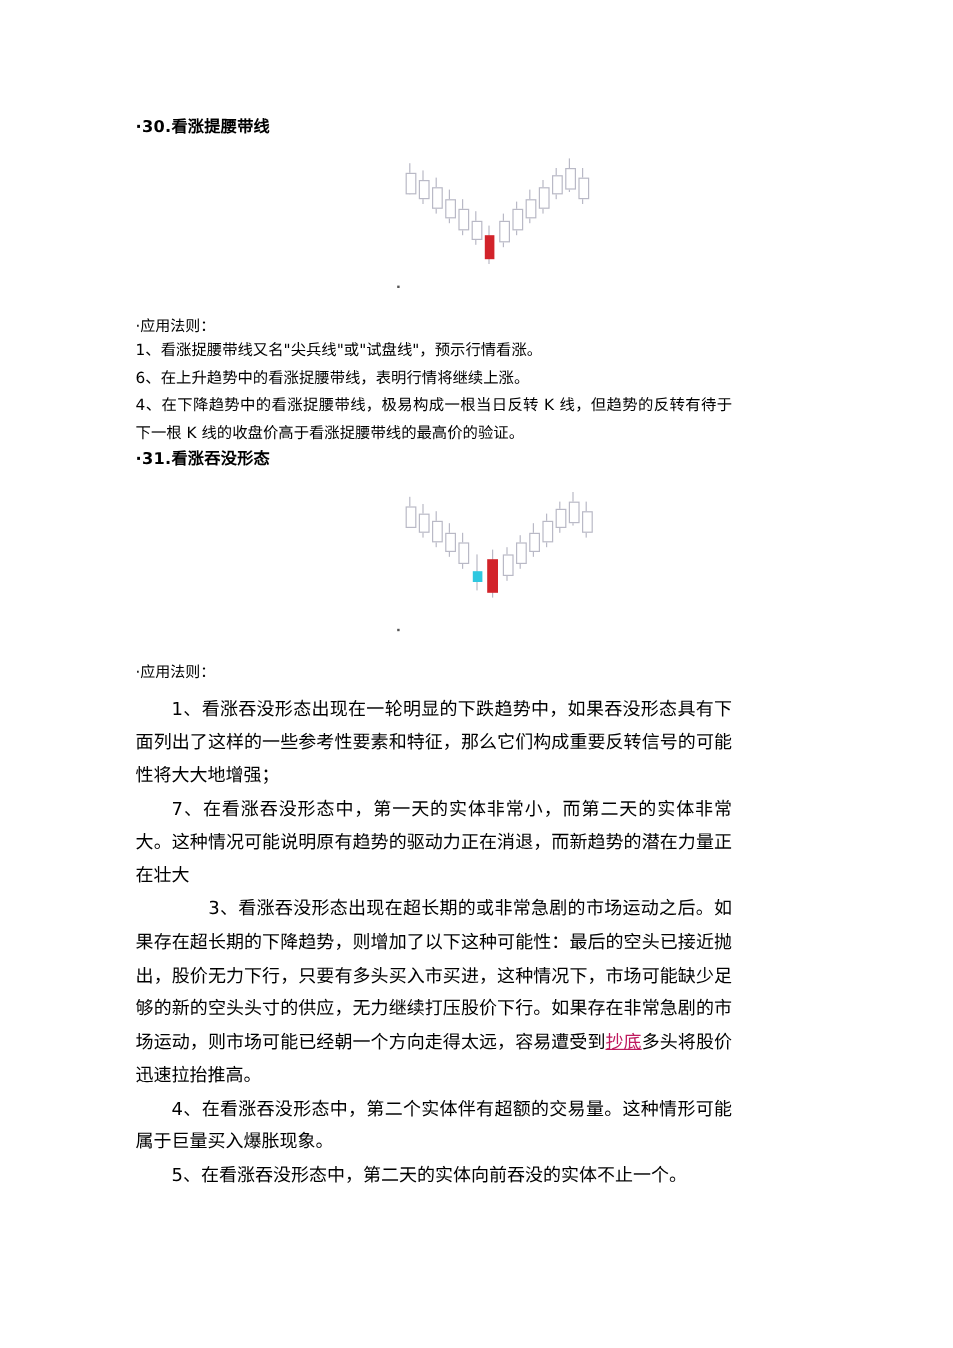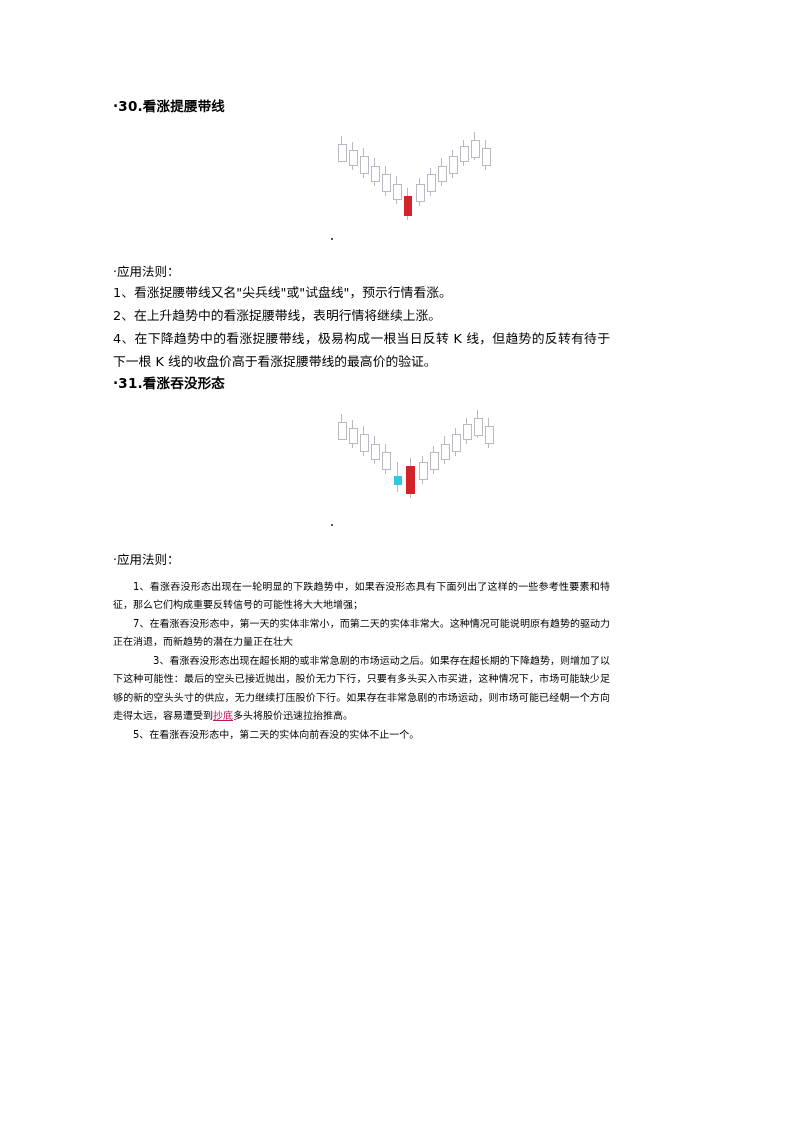--- a/index.html
+++ b/index.html
@@ -34,21 +34,21 @@
     margin: 0 0 2px 0;
     line-height: 1.6;
   }
   .body-line {
     font-size: 12.8px;
     line-height: 1.78;
     margin: 0;
     text-align: justify;
   }
   .body-para {
-    font-size: 10px;
+    font-size: 15px;
     line-height: 1.85;
     margin: 0 0 1px 0;
     text-align: justify;
     text-indent: 2em;
   }
   .center-title {
     text-align: center;
     font-size: 19px;
     font-family: "DejaVu Serif", "Liberation Serif", serif;
     margin: 26px 0 22px 0;
@@ -149,21 +149,21 @@
       <span class="body-hollow" style="left:148px; top:18px; width:7px; height:16px;"></span>
 
       <span class="wick" style="left:162px; top:18px; height:30px;"></span>
       <span class="body-hollow" style="left:159px; top:26px; width:7px; height:16px;"></span>
     </div>
   </div>
 
   <div class="rules-list">
     <p class="sub-heading">·应用法则：</p>
     <p class="body-line">1、看涨捉腰带线又名"尖兵线"或"试盘线"，预示行情看涨。</p>
-    <p class="body-line">2、在上升趋势中的看涨捉腰带线，表明行情将继续上涨。</p>
+    <p class="body-line">6、在上升趋势中的看涨捉腰带线，表明行情将继续上涨。</p>
     <p class="body-line">4、在下降趋势中的看涨捉腰带线，极易构成一根当日反转 K 线，但趋势的反转有待于下一根 K 线的收盘价高于看涨捉腰带线的最高价的验证。</p>
   </div>
 
 
   <h2 class="section-heading">·31.看涨吞没形态</h2>
 
   <div class="chart-wrap" style="height:140px;">
     <div class="chart-inner" style="height:130px;">
       <span class="axis-dot" style="left:8px; bottom:4px;"></span>
 
@@ -209,16 +209,17 @@
       <span class="wick" style="left:165px; top:18px; height:30px;"></span>
       <span class="body-hollow" style="left:162px; top:26px; width:7px; height:16px;"></span>
     </div>
   </div>
 
   <div class="rules-list">
     <p class="sub-heading" style="margin-bottom:8px;">·应用法则：</p>
     <p class="body-para">1、看涨吞没形态出现在一轮明显的下跌趋势中，如果吞没形态具有下面列出了这样的一些参考性要素和特征，那么它们构成重要反转信号的可能性将大大地增强；</p>
     <p class="body-para">7、在看涨吞没形态中，第一天的实体非常小，而第二天的实体非常大。这种情况可能说明原有趋势的驱动力正在消退，而新趋势的潜在力量正在壮大</p>
     <p class="body-para">　　3、看涨吞没形态出现在超长期的或非常急剧的市场运动之后。如果存在超长期的下降趋势，则增加了以下这种可能性：最后的空头已接近抛出，股价无力下行，只要有多头买入市买进，这种情况下，市场可能缺少足够的新的空头头寸的供应，无力继续打压股价下行。如果存在非常急剧的市场运动，则市场可能已经朝一个方向走得太远，容易遭受到<a class="inline-link" href="#">抄底</a>多头将股价迅速拉抬推高。</p>
+    <p class="body-para">4、在看涨吞没形态中，第二个实体伴有超额的交易量。这种情形可能属于巨量买入爆胀现象。</p>
     <p class="body-para">5、在看涨吞没形态中，第二天的实体向前吞没的实体不止一个。</p>
   </div>
 
 </div>
 
 </body></html>

